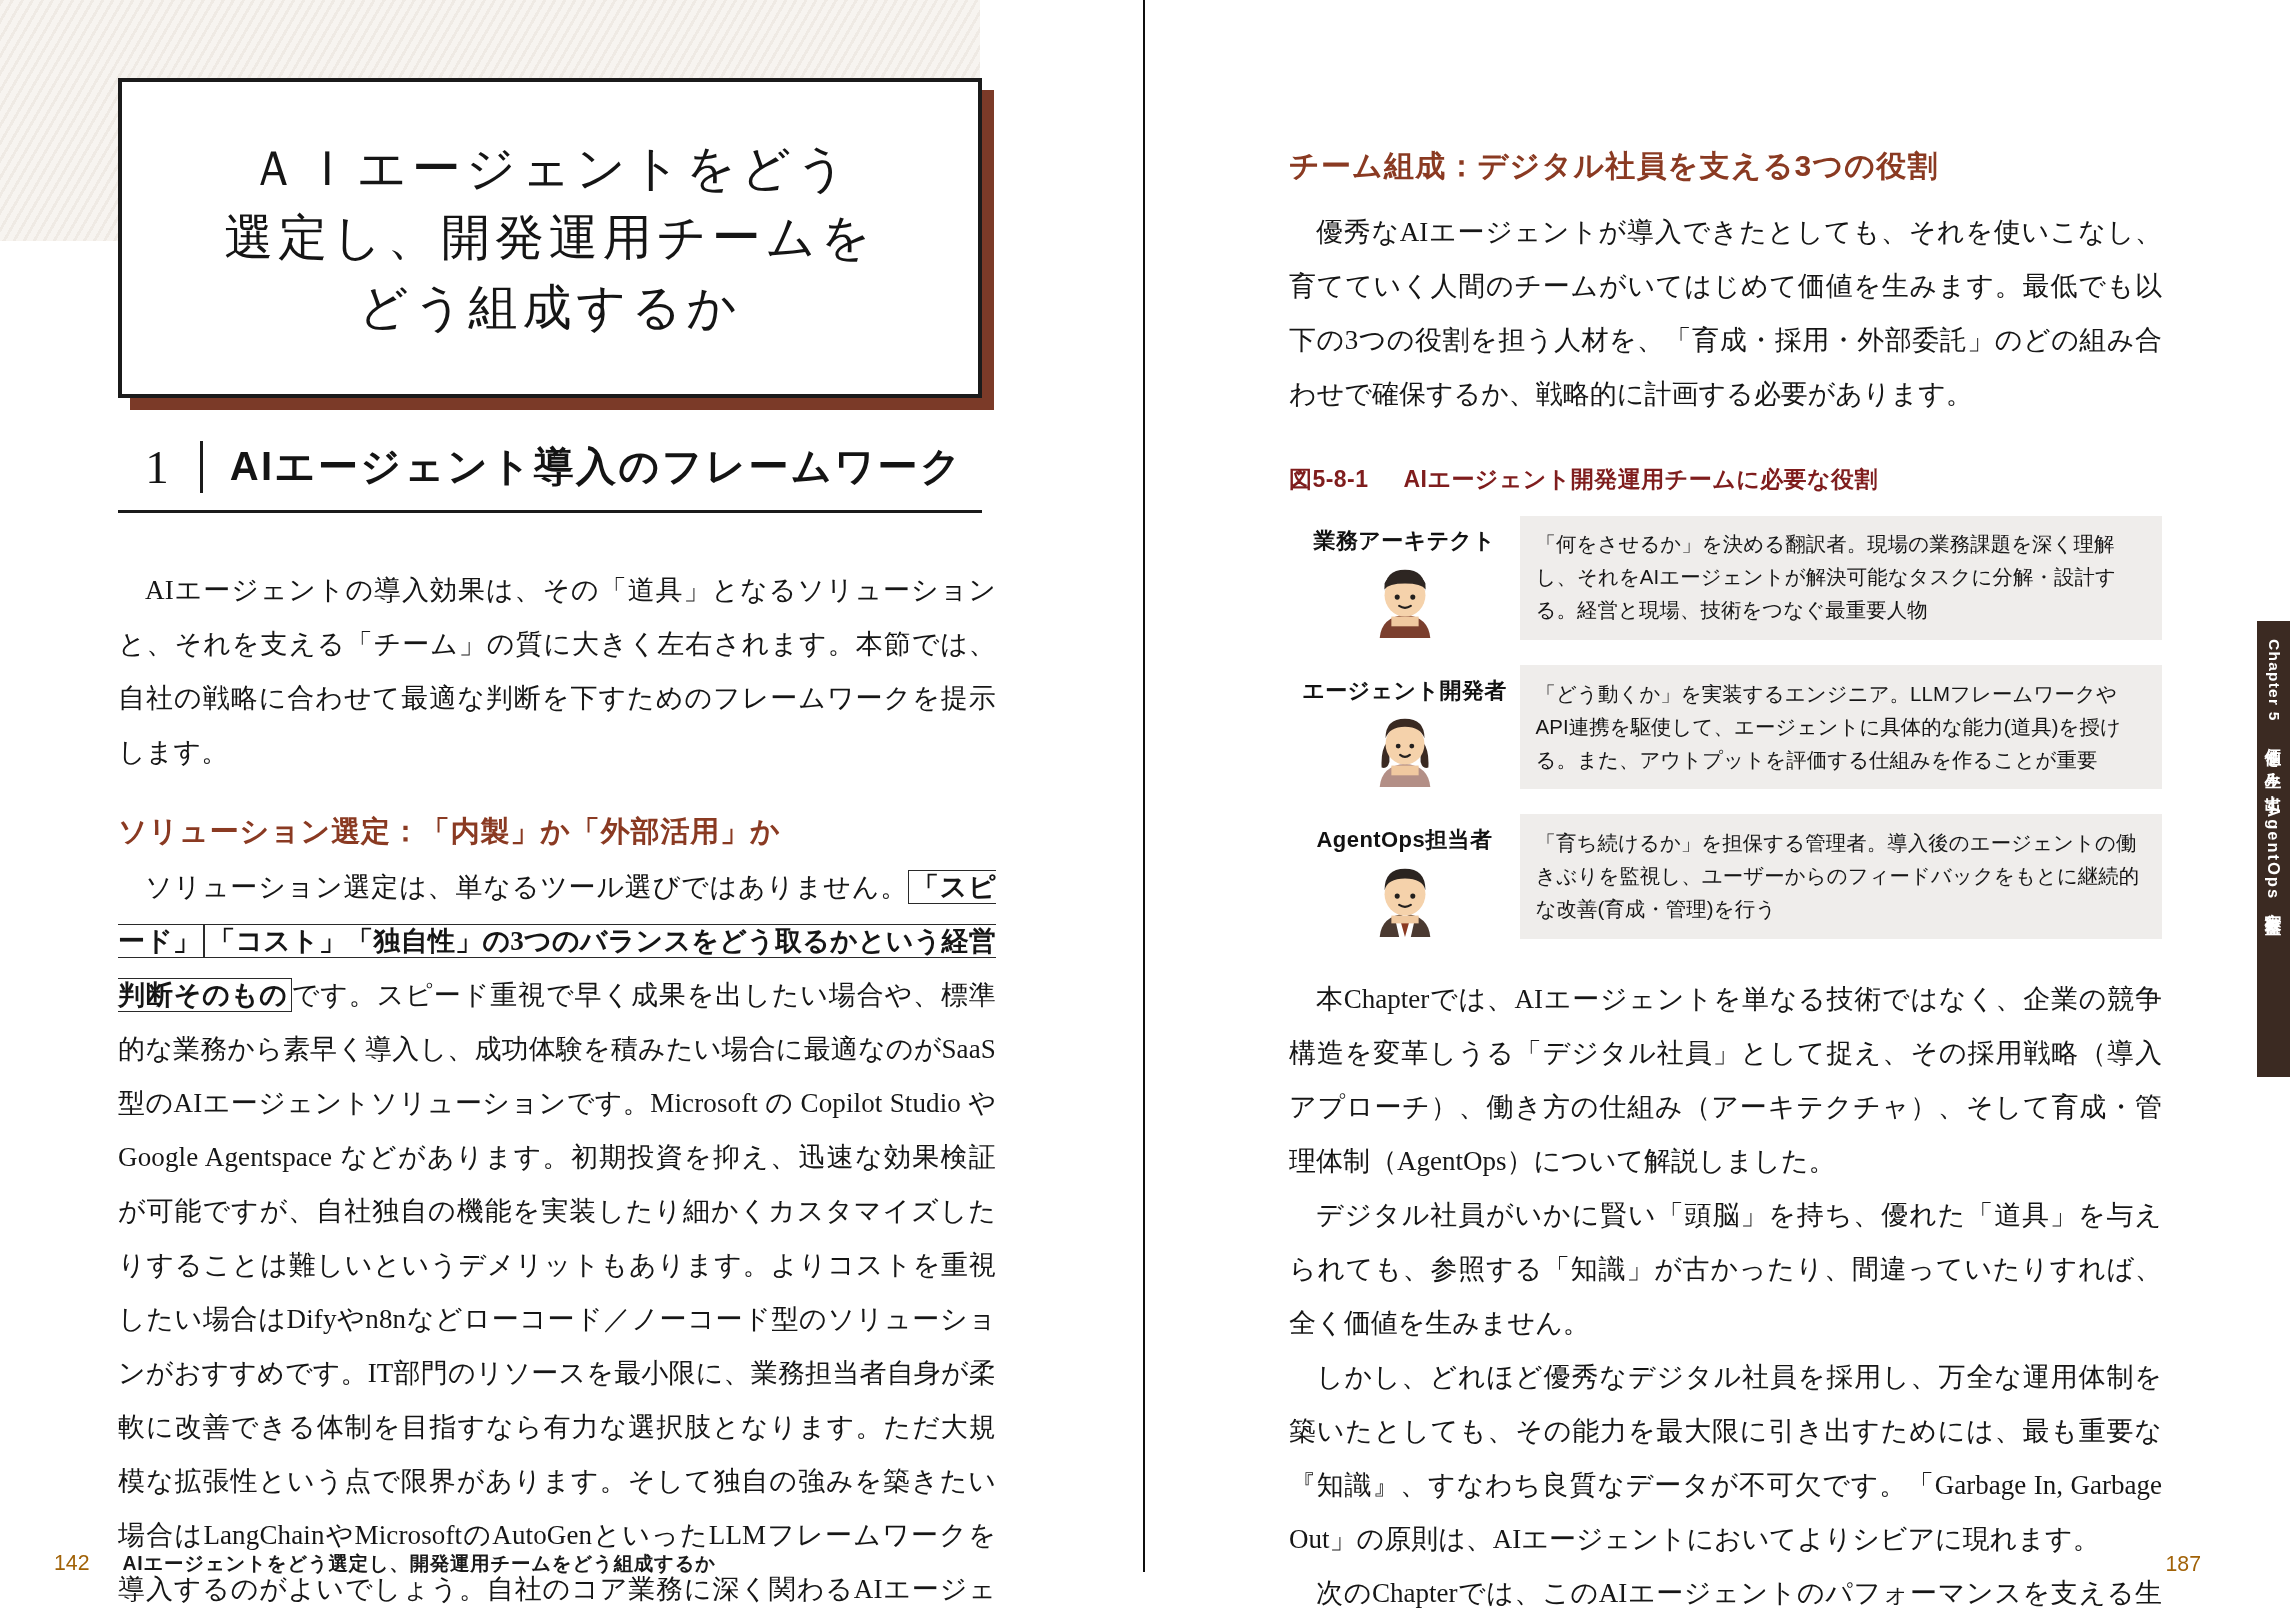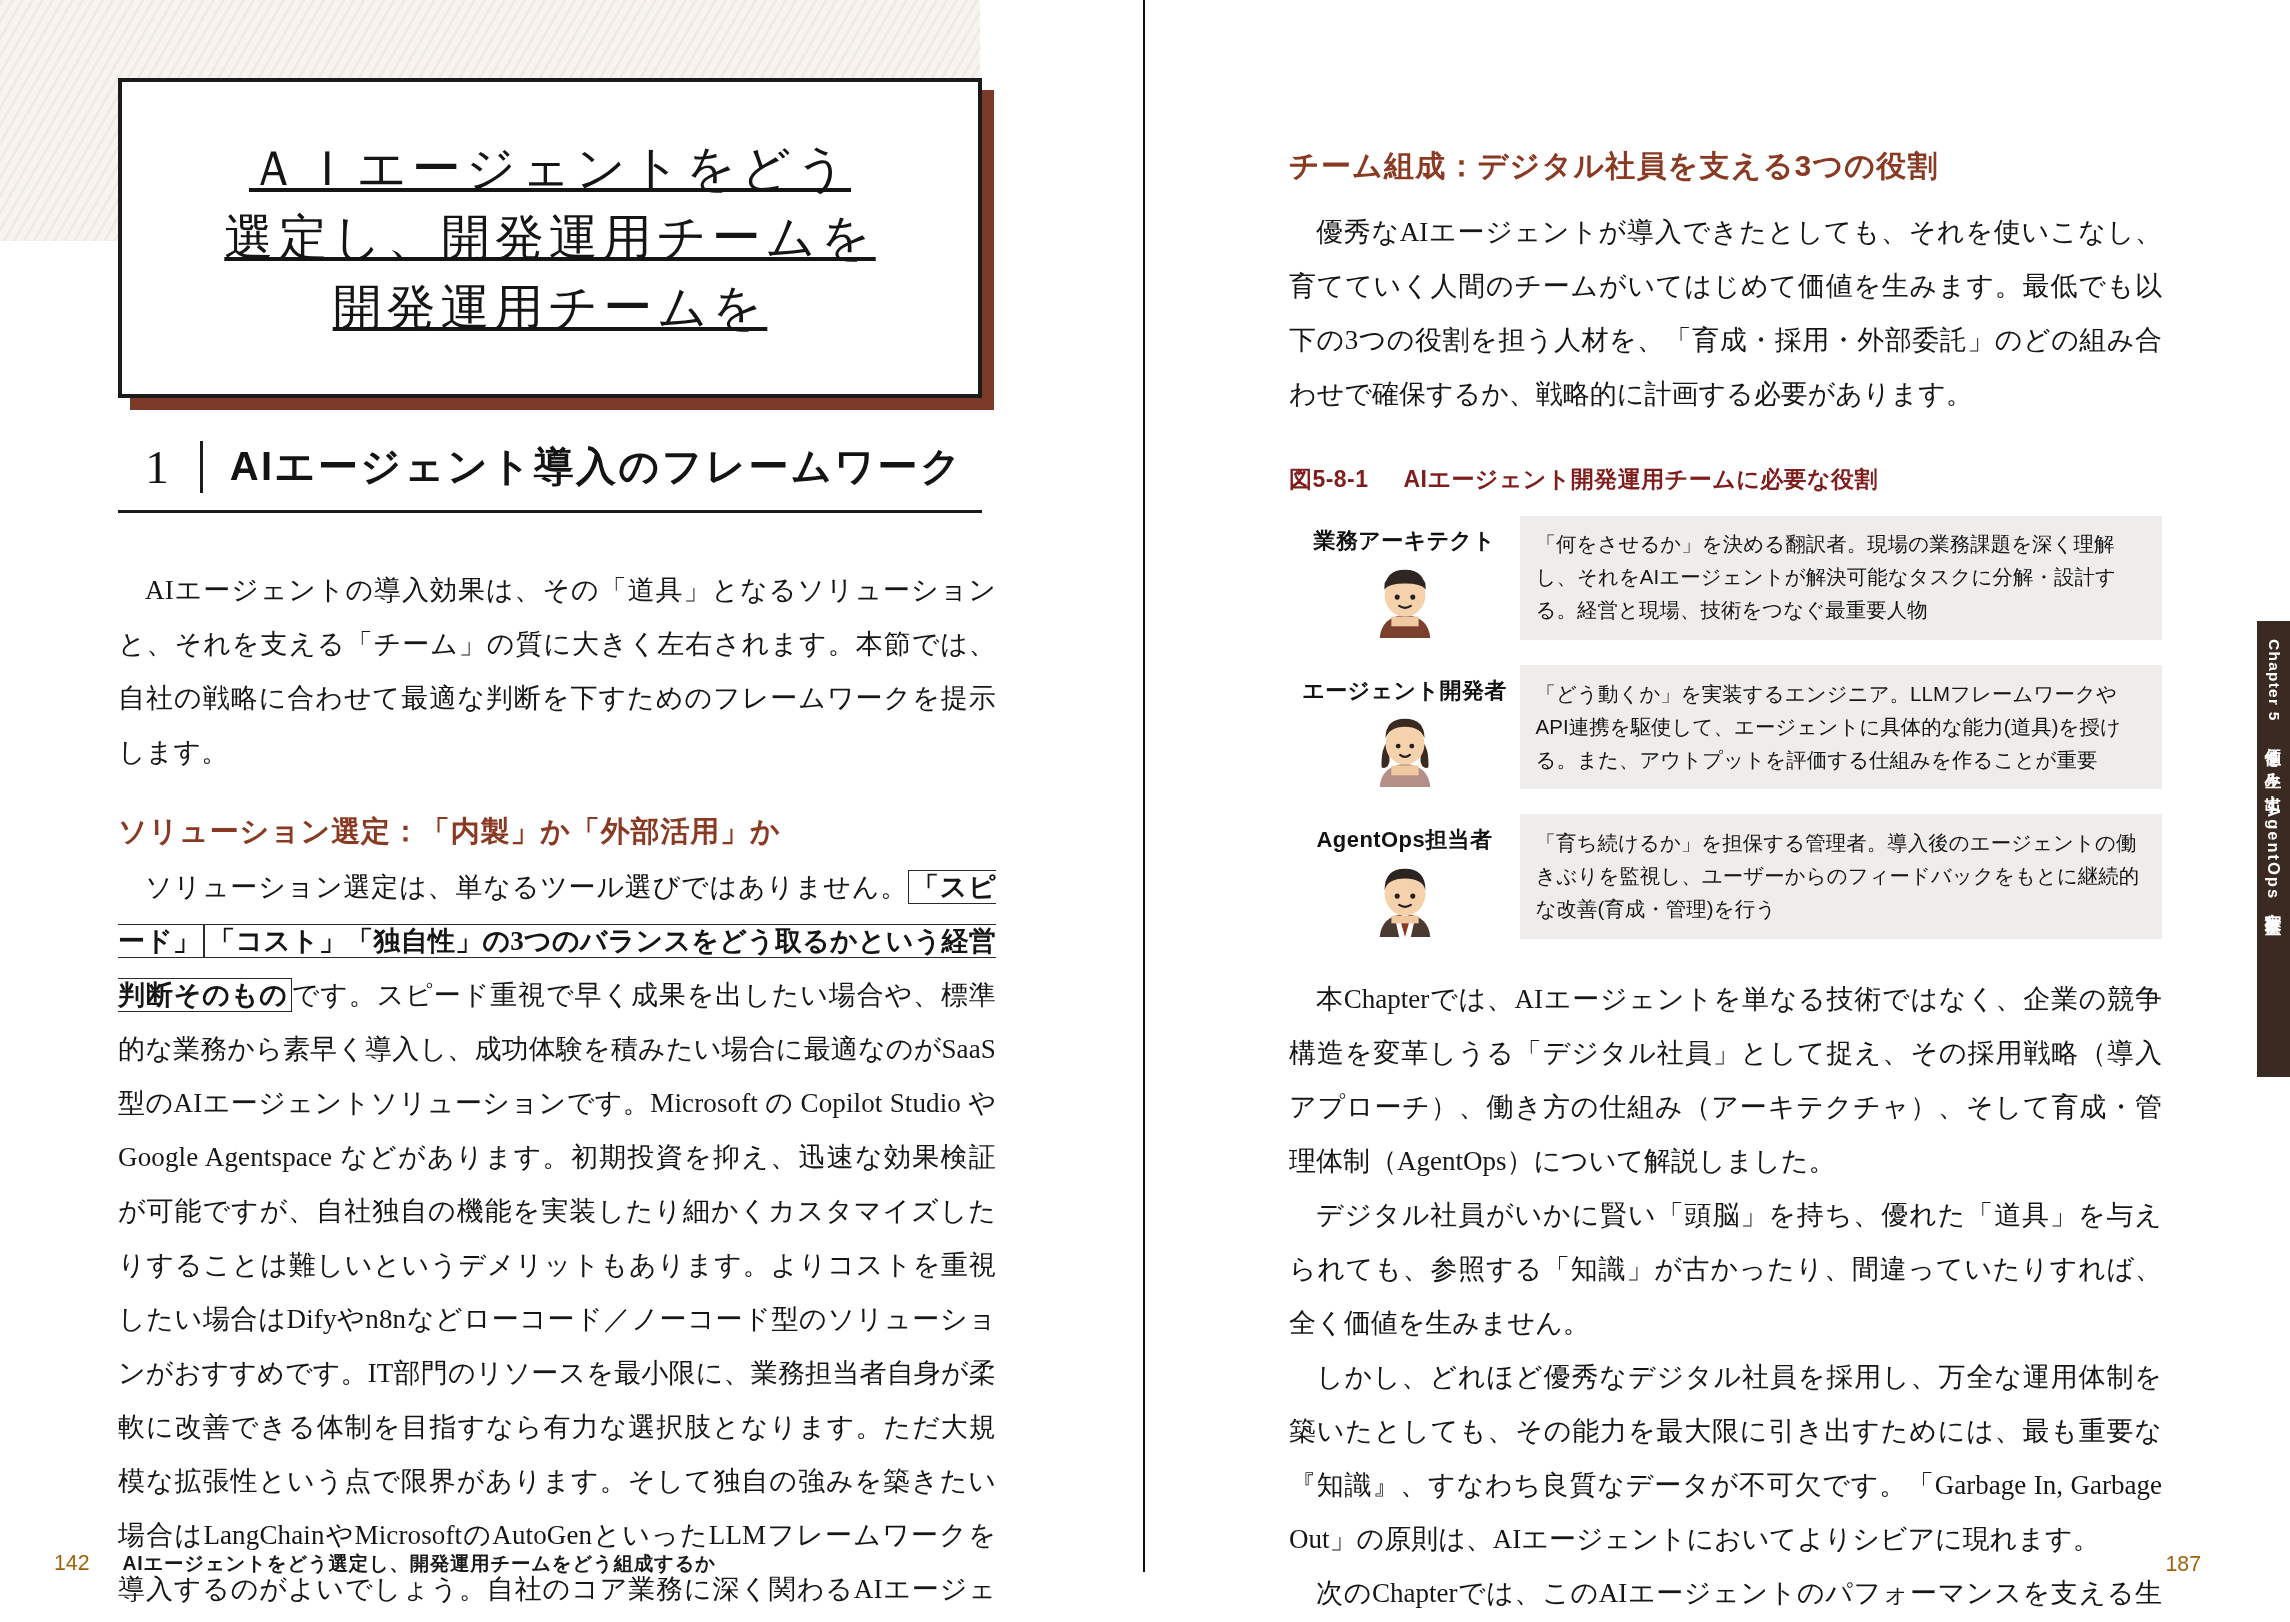--- a/index.html
+++ b/index.html
@@ -86,21 +86,20 @@
     justify-content: center;
   }
   .title-line {
     font-family: "Liberation Serif", "DejaVu Serif", serif;
     font-size: 49px;
     letter-spacing: 0.10em;
     line-height: 1.42;
     color: #151515;
     white-space: nowrap;
     font-weight: 500;
-    text-decoration: underline;
   }
 
   
   .section-head {
     position: absolute;
     left: 118px;
     top: 439px;
     width: 864px;
     display: flex;
     align-items: center;
@@ -289,21 +288,21 @@
 <div class="spread">
 
   <div class="page-left">
     <div class="hatch-band"></div>
 
     <div class="title-box-wrap">
       <div class="title-shadow"></div>
       <div class="title-box">
         <div class="title-line">ＡＩエージェントをどう</div>
         <div class="title-line">選定し、開発運用チームを</div>
-        <div class="title-line">開発運用チームを</div>
+        <div class="title-line">どう組成するか</div>
       </div>
     </div>
 
     <div class="section-head">
       <div class="section-num">1</div>
       <div class="section-rule"></div>
       <div class="section-title">AIエージェント導入のフレームワーク</div>
     </div>
 
     <div class="body-col">

